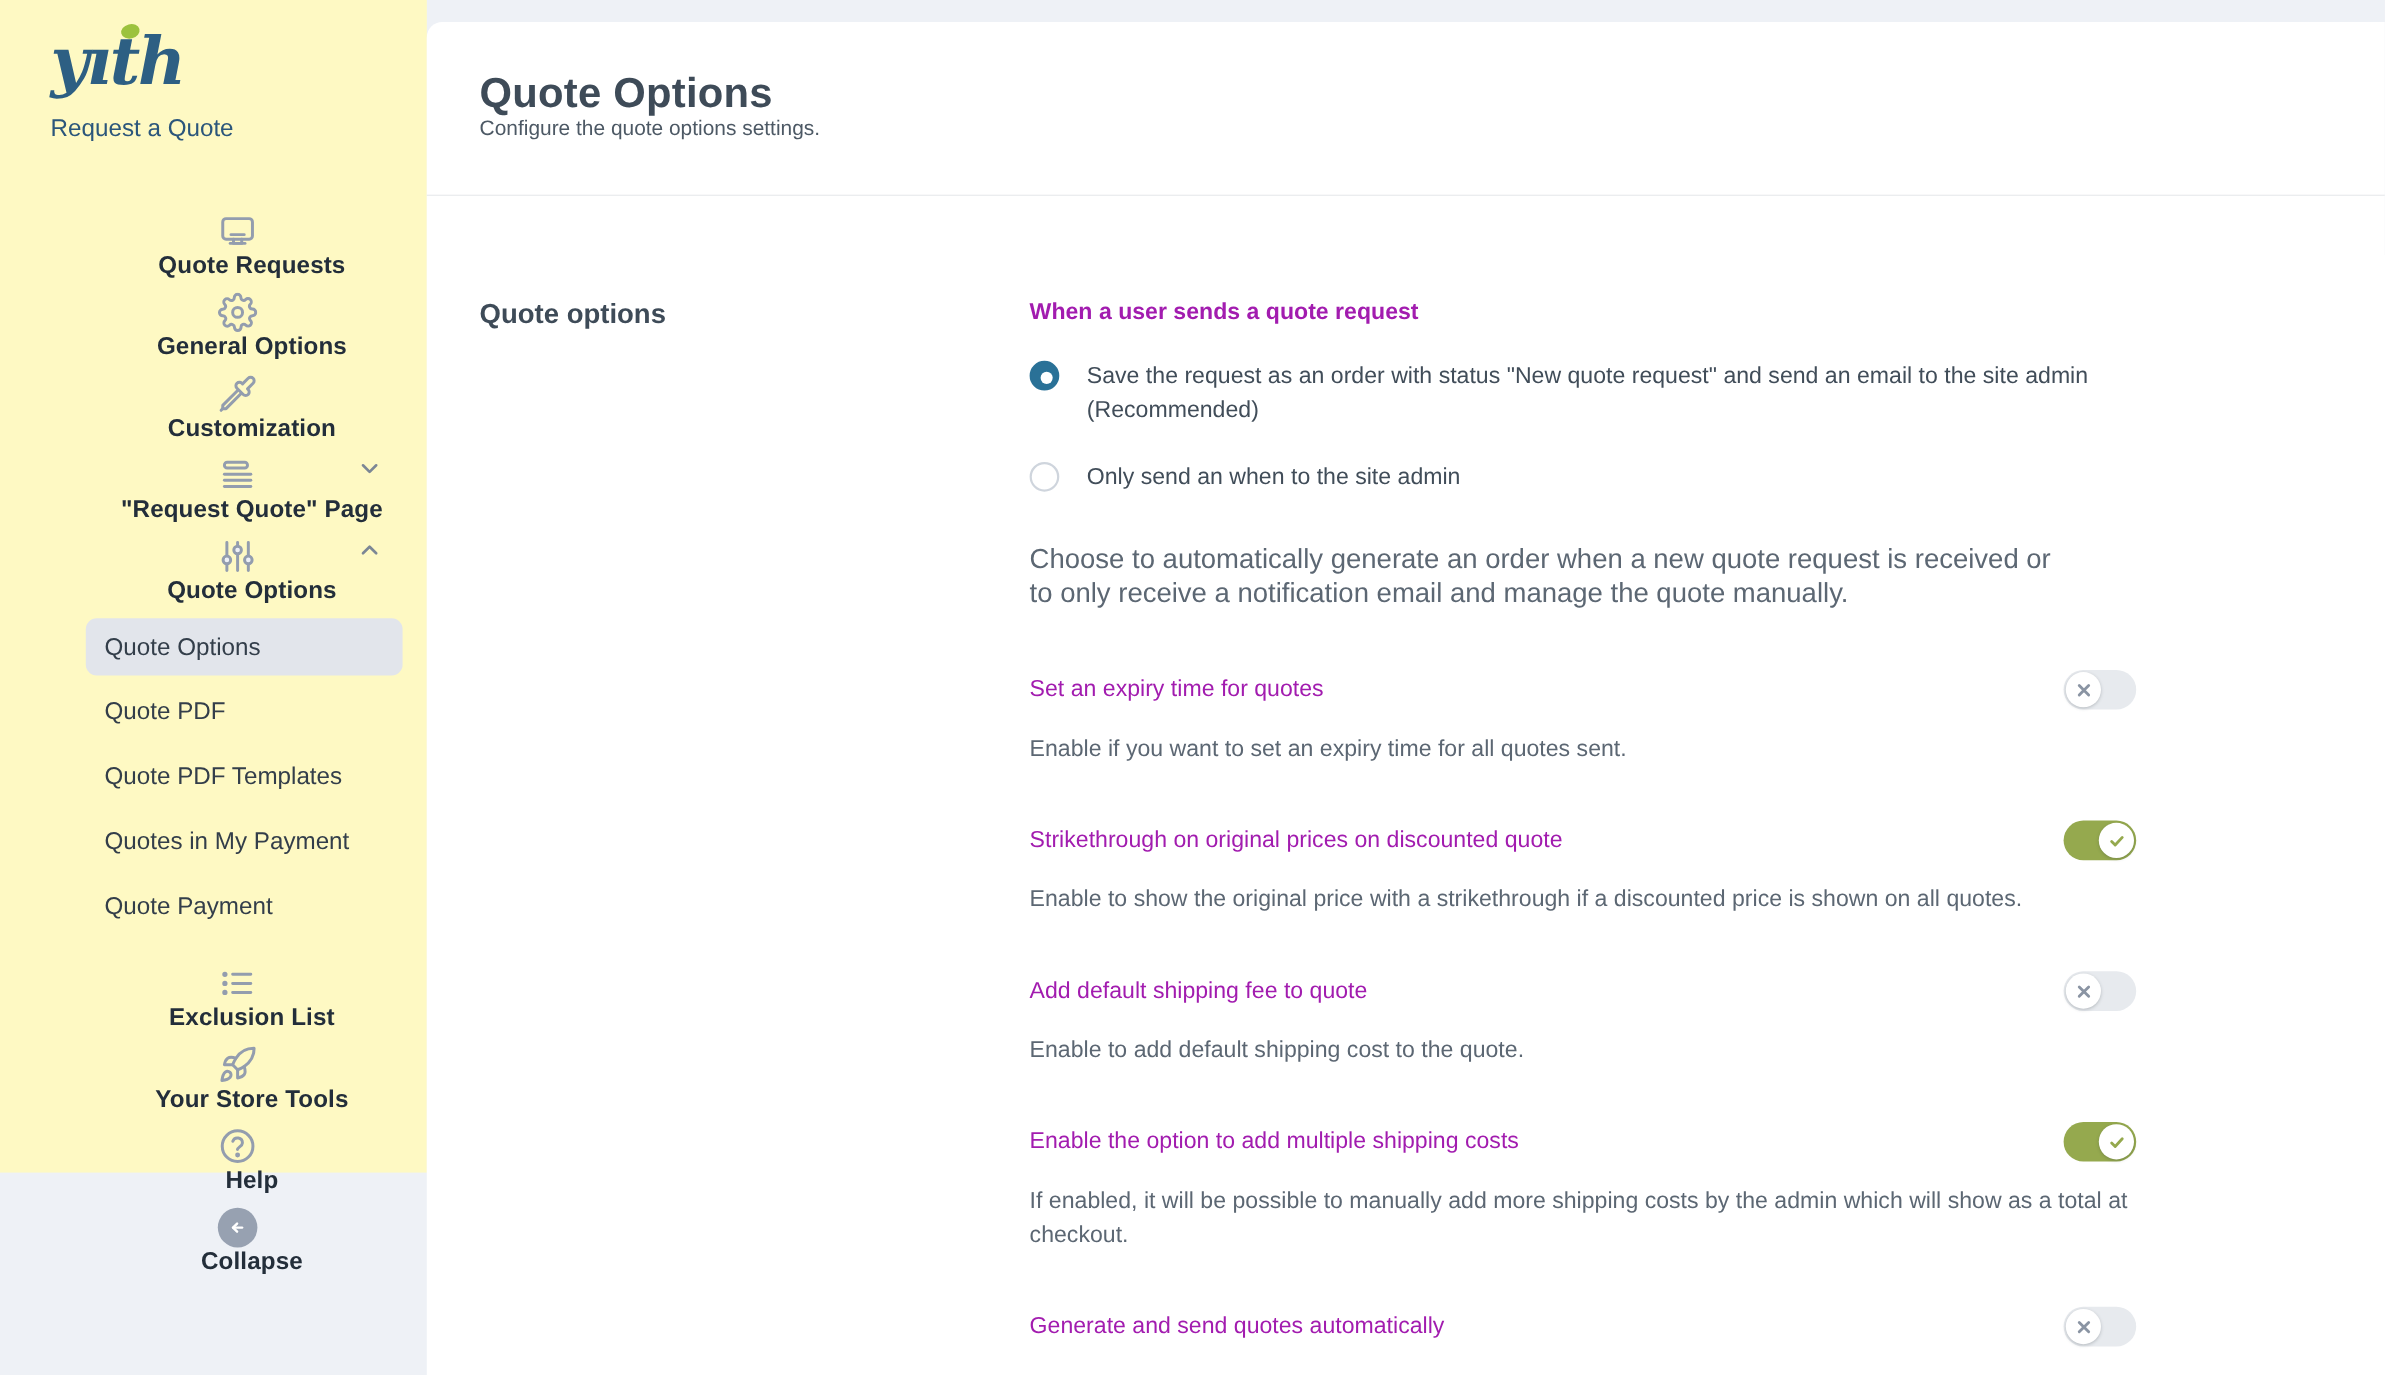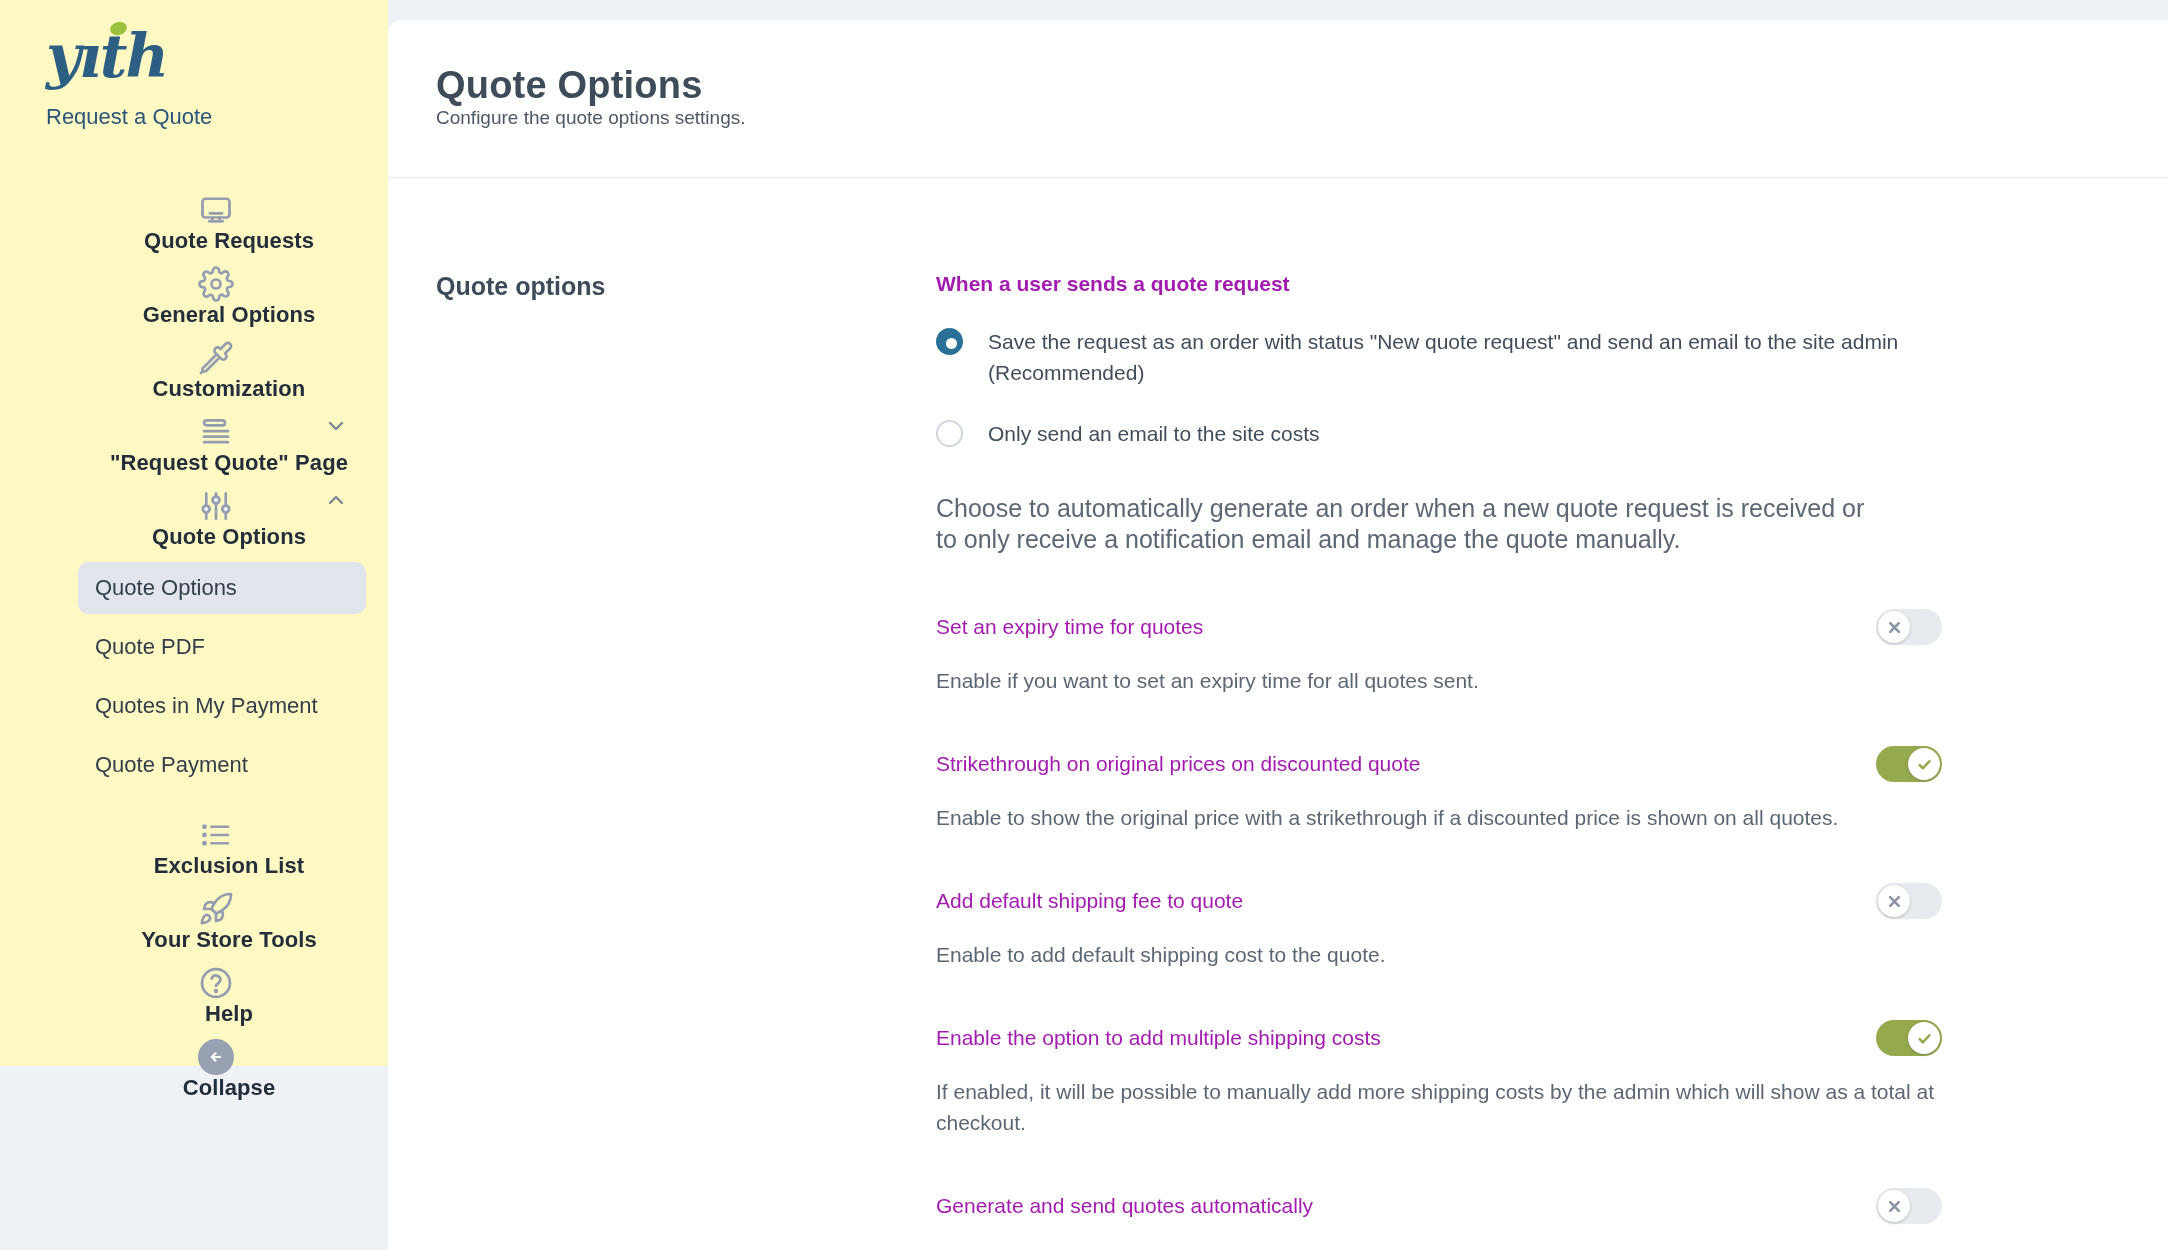--- a/index.html
+++ b/index.html
@@ -143,20 +143,23 @@
           </svg>
       </span>
     </div>
 
     <div class="submenu">
       <div class="submenu-item active">
           <span class="lbl">Quote Options</span>
         </div>
       <div class="submenu-item">
           <span class="lbl">Quote PDF</span>
+        </div>
+      <div class="submenu-item">
+          <span class="lbl">Quote PDF Templates</span>
         </div>
       <div class="submenu-item">
           <span class="lbl">Quotes in My Payment</span>
         </div>
       <div class="submenu-item">
           <span class="lbl">Quote Payment</span>
         </div>
     </div>
 
     <div class="nav-bottom">
@@ -226,21 +229,21 @@
       <div>
         <div class="group-label">When a user sends a quote request</div>
 
         <div class="radio-row">
           <span class="radio checked"></span>
           <span class="radio-text">Save the request as an order with status "New quote request" and send an email to the site admin (Recommended)</span>
         </div>
 
         <div class="radio-row">
           <span class="radio"></span>
-          <span class="radio-text">Only send an email to the site costs</span>
+          <span class="radio-text">Only send an when to the site admin</span>
         </div>
 
         <p class="group-desc">Choose to automatically generate an order when a new quote request is received or to only receive a notification email and manage the quote manually.</p>
       </div>
 
       <div class="toggle-row first">
         <div class="row-head">
           <span class="row-label">Set an expiry time for quotes</span>
           <span class="toggle off">
             <span class="knob">

